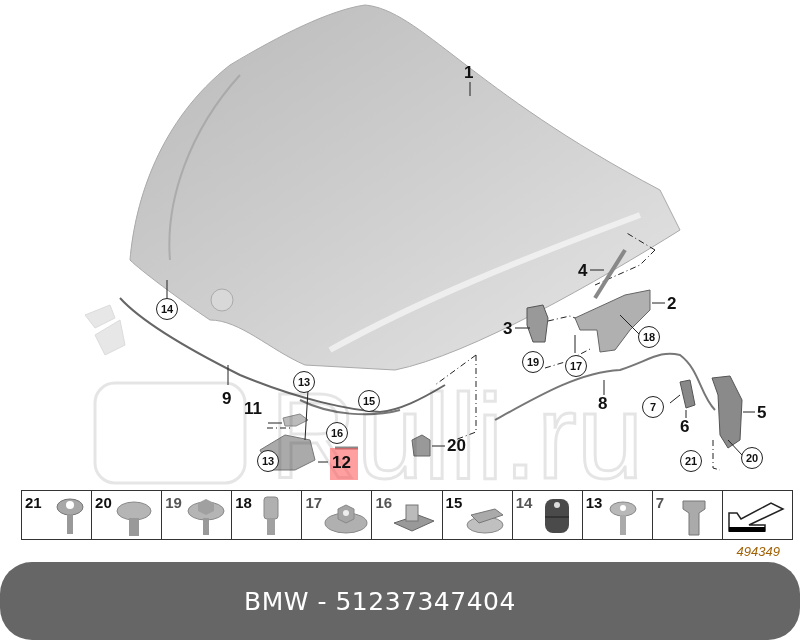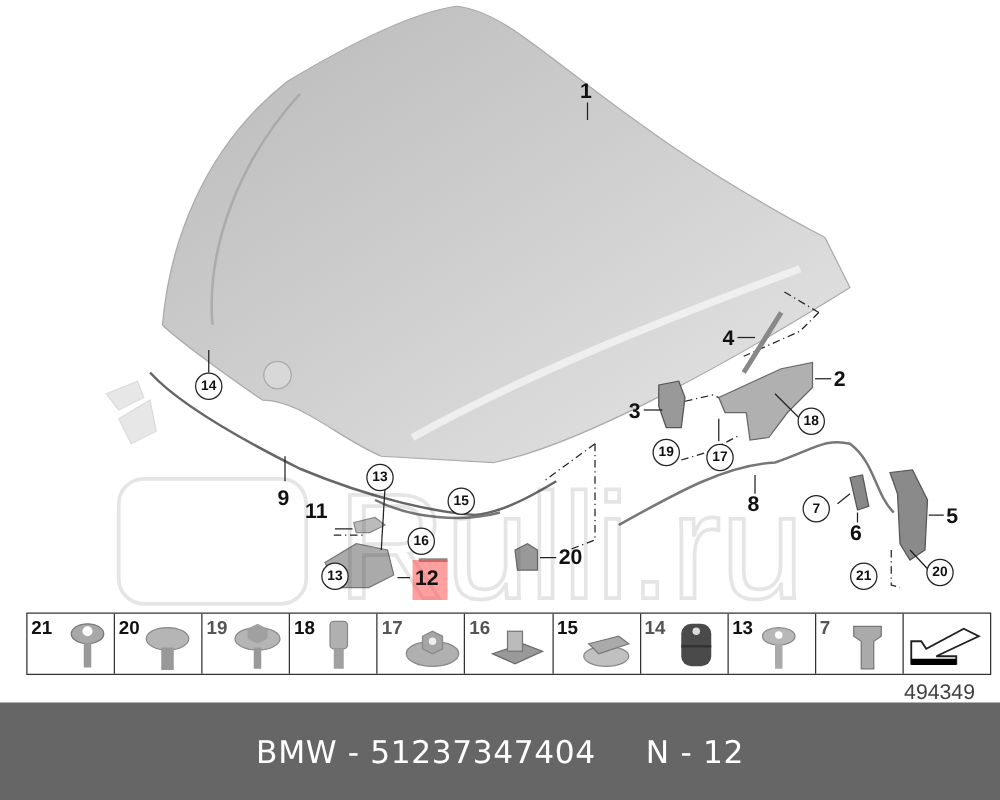--- a/index.html
+++ b/index.html
@@ -12,23 +12,23 @@
              background: #fff; font-size: 11px; font-weight: bold; text-align: center; line-height: 20px;
              color: #111; font-family: "Liberation Sans", sans-serif; }
   .hl { position: absolute; background: rgba(255, 80, 80, 0.55); }
   .parts { position: absolute; left: 21px; top: 490px; width: 770px; height: 48px; display: flex;
            border: 1px solid #333; }
   .cell { position: relative; flex: 1; border-right: 1px solid #333; height: 48px; }
   .cell:last-child { border-right: none; }
   .cell .num { position: absolute; left: 3px; top: 3px; font-weight: bold; font-size: 15px; color: #111; }
   .cell .num.grey { color: #555; }
   .cell svg { position: absolute; left: 0; top: 0; }
-  .drawing-no { position: absolute; right: 20px; top: 544px; font-size: 17px; color: #404040; }
+  .drawing-no { position: absolute; right: 20px; top: 544px; font-size: 13px; color: #a16207; font-style: italic; }
   .footer { position: absolute; left: 0; top: 562px; width: 800px; height: 78px; background: #666666;
-            display: flex; align-items: center; justify-content: center; }
+            display: flex; align-items: center; justify-content: center; border-radius: 32px; }
   .footer-text { color: #ffffff; font-size: 25px; letter-spacing: 0.5px; font-family: "DejaVu Sans", sans-serif; }
   .footer-gap { display: inline-block; width: 40px; }
   .watermark { position: absolute; left: 90px; top: 378px; opacity: 0.12; }
 </style>
 </head>
 <body>
 
 <div class="diagram">
   <svg width="800" height="562">
     <defs>
@@ -210,14 +210,13 @@
         <polygon points="6,22 6,40 42,40 42,34 26,34 60,18 48,12 18,28 14,22" fill="#fff" stroke="#222" stroke-width="1.5"></polygon>
         <rect x="6" y="36" width="36" height="5" fill="#000"></rect>
       </svg>
   </div>
 </div>
 <div class="drawing-no">494349</div>
 
 <div class="footer">
   <span class="footer-text">BMW - 51237347404</span>
   <span class="footer-gap"></span>
-  <span class="footer-text">N - 12</span>
 </div>
 
 </body></html>

